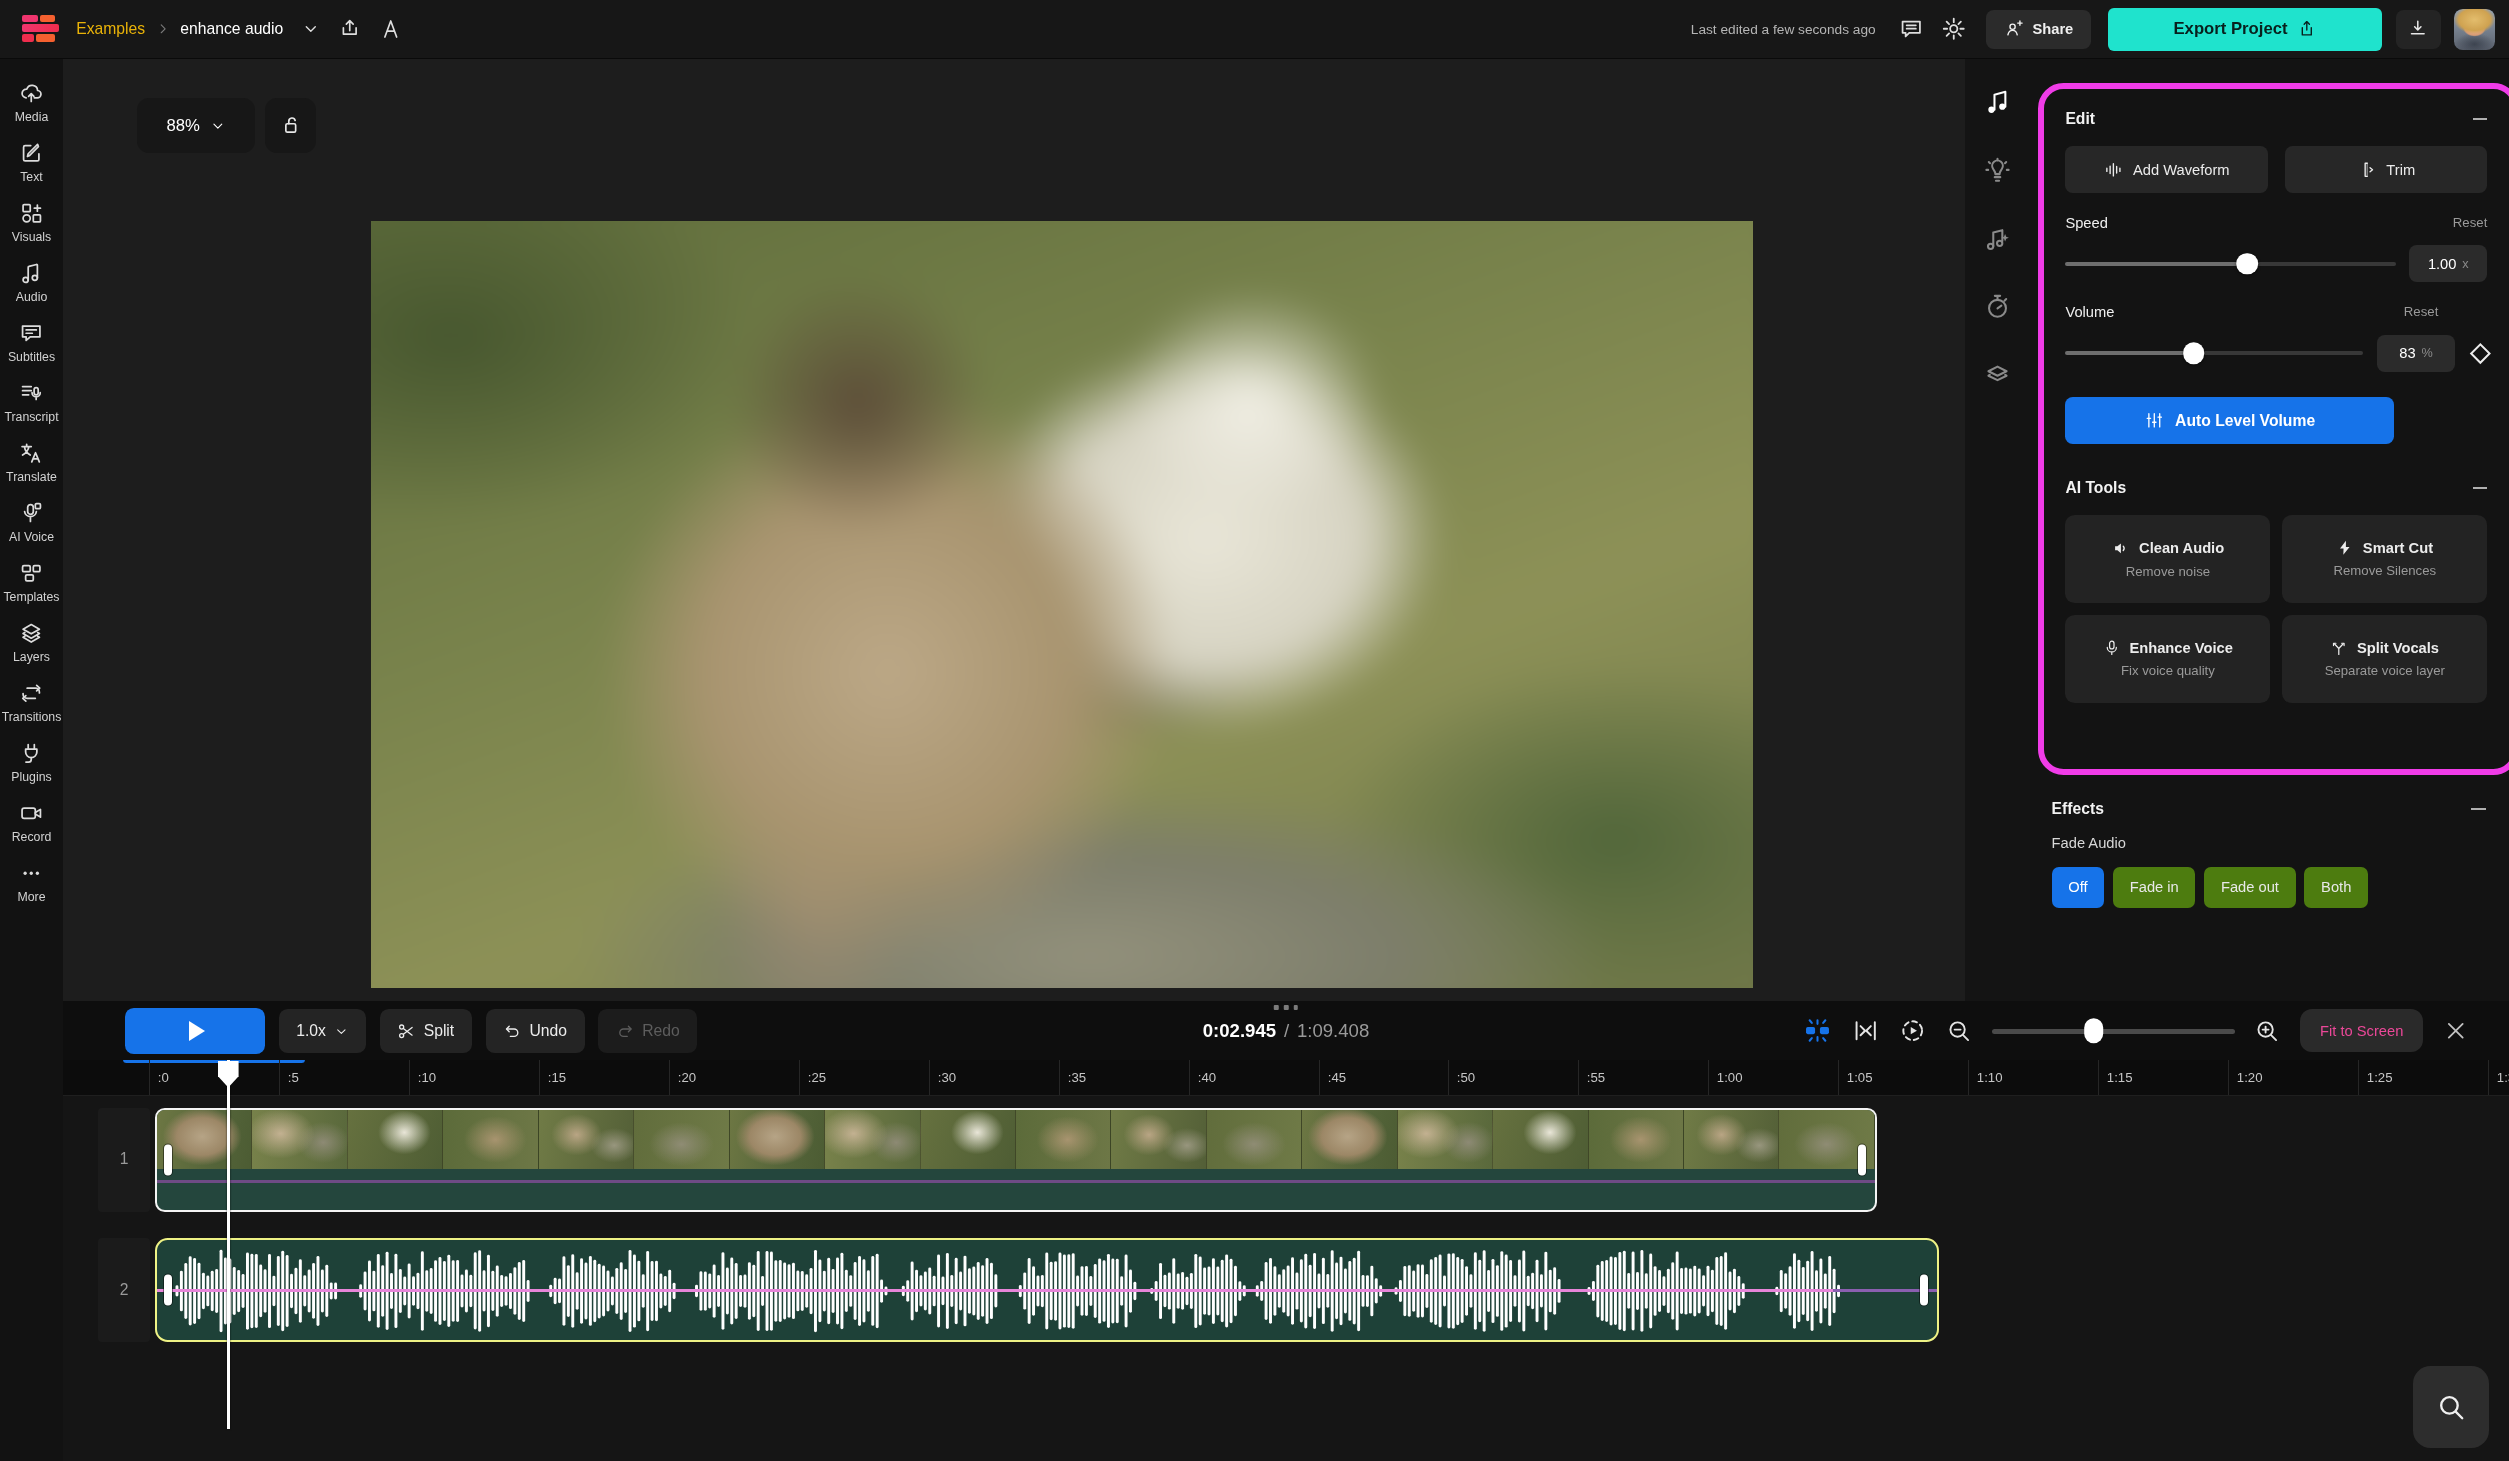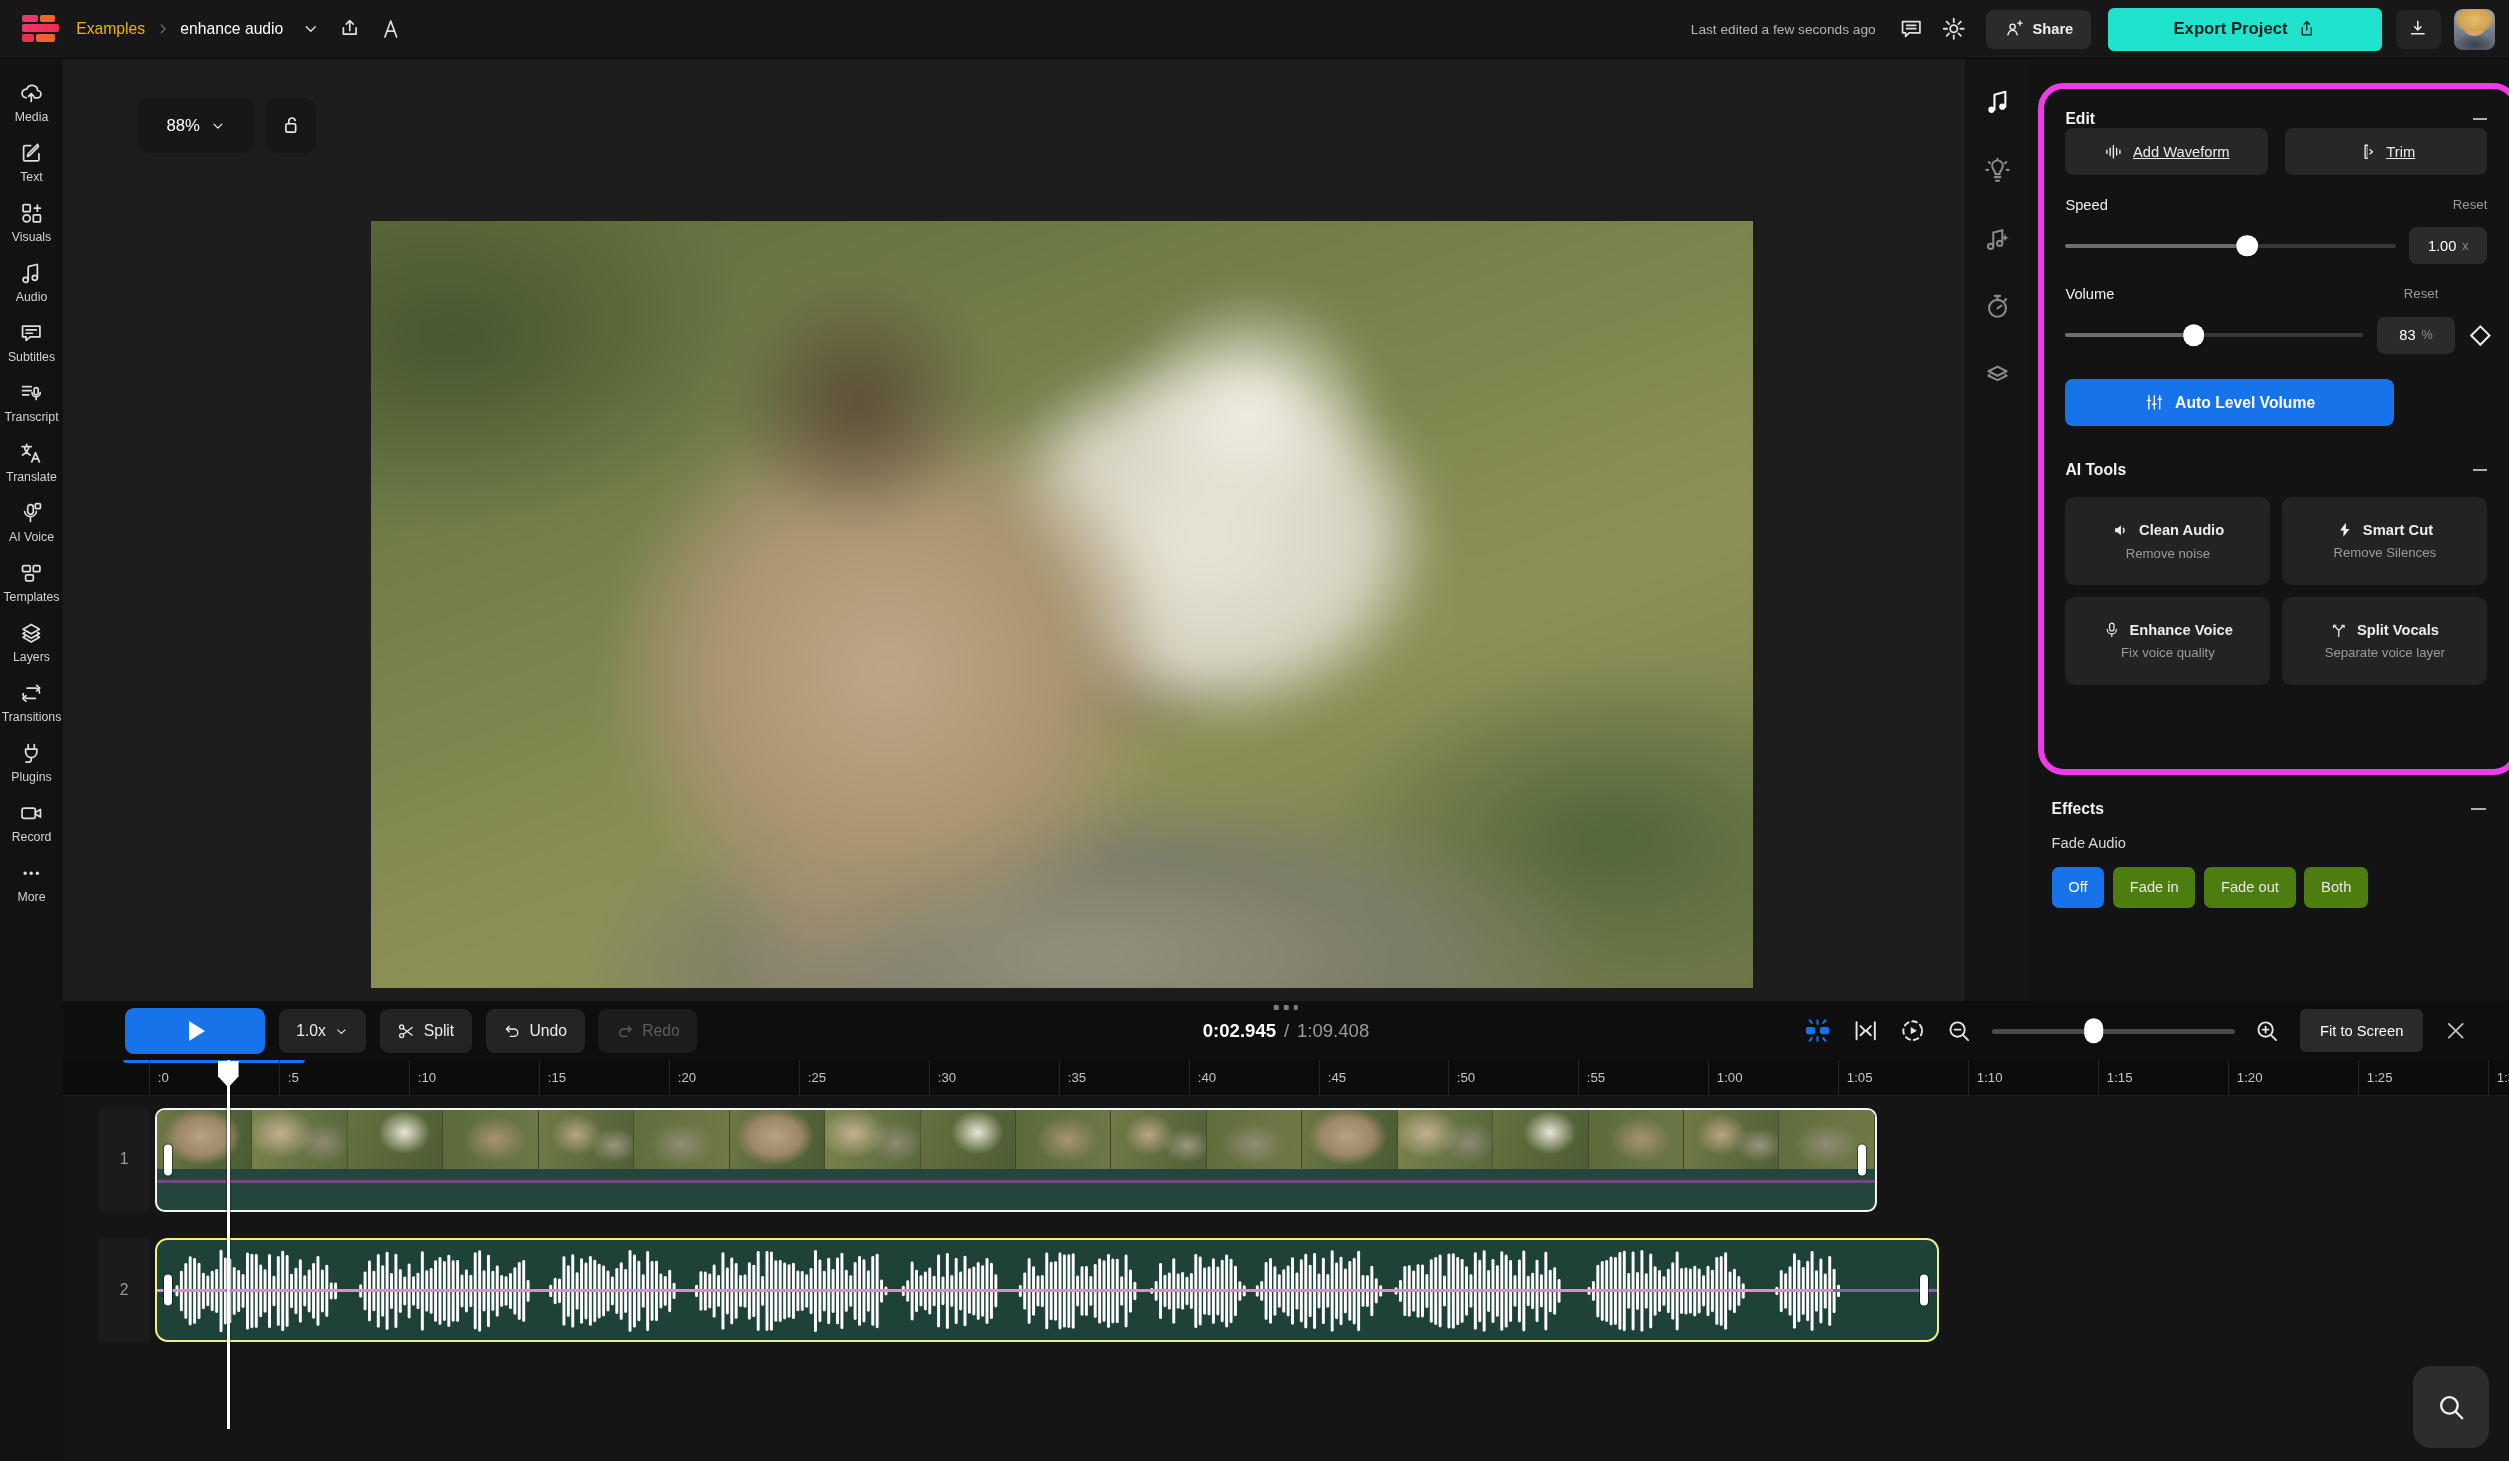--- a/index.html
+++ b/index.html
@@ -59,21 +59,21 @@
   .iconstrip { position:absolute; left:1965px; top:59px; width:65px; height:942px; background:#141414; display:flex; flex-direction:column; align-items:center; padding-top:29px; gap:39px; }
   .strip-btn { background:none; border:none; color:#8a8a8a; cursor:pointer; display:flex; }
   .strip-btn.active { color:#ffffff; }
 
   
   .panel { position:absolute; left:2030px; top:59px; width:479px; height:942px; background:#131313; }
   .magenta-box { position:absolute; left:7.8px; top:23.5px; right:-9.8px; height:692px; border:6.9px solid #f03ce8; border-radius:25.5px; padding:21.6px 25.5px 13.7px 21.6px; }
   .sec-head { display:flex; align-items:center; justify-content:space-between; }
   .sec-title { font-size:15.7px; font-weight:bold; color:#f2f2f2; }
   .minus { width:14.7px; height:2.5px; background:#b0b0b0; border:none; cursor:pointer; }
-  .btn-row { display:flex; gap:17px; margin-top:0;text-decoration:underline; }
+  .btn-row { display:flex; gap:17px; margin-top:18px; }
   .edit-btn { flex:1; height:47px; background:#272727; border:none; border-radius:7.8px; color:#ececec; font-size:14.7px; display:flex; align-items:center; justify-content:center; gap:9.8px; cursor:pointer; }
   .param-row { display:flex; align-items:center; justify-content:space-between; margin-top:21.6px; }
   .param-label { font-size:14.7px; color:#f0f0f0; }
   .reset { background:none; border:none; color:#9a9a9a; font-size:13.2px; cursor:pointer; }
   .slider-row { display:flex; align-items:center; margin-top:14.7px; gap:13.7px; }
   .slider { position:relative; height:21.6px; flex:1; cursor:pointer; }
   .slider .track { position:absolute; left:0; right:0; top:8.8px; height:3.9px; border-radius:2px; background:#3a3a3a; }
   .slider .handle { position:absolute; top:10.8px; width:21.6px; height:21.6px; border-radius:50%; background:#fff; transform:translate(-50%,-50%); box-shadow:0 1px 2.9px rgba(0,0,0,.6); }
   .val-box { height:37px; background:#2b2b2b; border-radius:7.8px; display:flex; align-items:center; justify-content:center; gap:5.9px; padding:0 11.8px; min-width:78px; cursor:text; }
   .val-num { color:#fff; font-size:14.7px; }
@@ -101,21 +101,21 @@
   .pb-btn { height:44px; background:#242424; border:none; border-radius:8.8px; color:#ececec; font-size:15.7px; display:flex; align-items:center; justify-content:center; gap:7.8px; padding:0 17.6px; cursor:pointer; }
   .pb-btn.disabled { color:#5d5d5d; background:#1c1c1c; cursor:default; }
   .timecode { position:absolute; left:50%; top:0; height:59px; transform:translateX(-50%); display:flex; align-items:center; gap:7.8px; font-size:18.6px; }
   .tc-cur { color:#fff; font-weight:bold; }
   .tc-sep, .tc-tot { color:#9a9a9a; font-weight:normal; }
   .pb-right { position:absolute; right:41px; top:6.9px; height:46px; display:flex; align-items:center; gap:19.6px; }
   .icon-btn { background:none; border:none; color:#e4e4e4; display:flex; cursor:pointer; }
   .zoom-slider { position:relative; width:243px; height:21.6px; cursor:pointer; }
   .zoom-slider .track { position:absolute; left:0; right:0; top:8.8px; height:4.9px; border-radius:2.9px; background:#4a4a4a; }
   .zoom-slider .handle { position:absolute; top:10.8px; width:19.6px; height:25.5px; border-radius:9.8px; background:#fff; transform:translate(-50%,-50%); }
-  .fit-btn { height:43px; background:#2a2a2a; border:none; border-radius:6px; color:#ffffff; font-size:14.7px; padding:0 19.6px; cursor:pointer; }
+  .fit-btn { height:43px; background:#2a2a2a; border:none; border-radius:12px; color:#ec4899; font-size:14.7px; padding:0 19.6px; cursor:pointer; }
   .close-btn { background:none; border:none; color:#c2c2c2; display:flex; cursor:pointer; }
 
   
   .timeline { position:absolute; left:63px; top:1060px; right:0; bottom:0; background:#151515; }
   .ruler { position:absolute; left:0; right:0; top:0; height:36px; background:#0c0c0c; border-bottom:1px solid #1f1f1f; }
   .tick { position:absolute; top:0; bottom:0; border-left:1px solid #262626; padding-left:7.8px; font-size:13.2px; color:#c6c6c6; line-height:36px; }
   .hscroll { position:absolute; left:60px; top:-3.9px; width:182px; height:6.9px; border-radius:3.9px; background:#1673e9; cursor:pointer; }
   .rowband { position:absolute; left:35px; width:52px; background:#1b1b1b; border-radius:3.9px; }
   .rb1 { top:48px; height:104px; } .rb2 { top:178px; height:104px; }
   .rowlabel { position:absolute; left:35px; width:52px; text-align:center; color:#9a9a9a; font-size:15.7px; }

